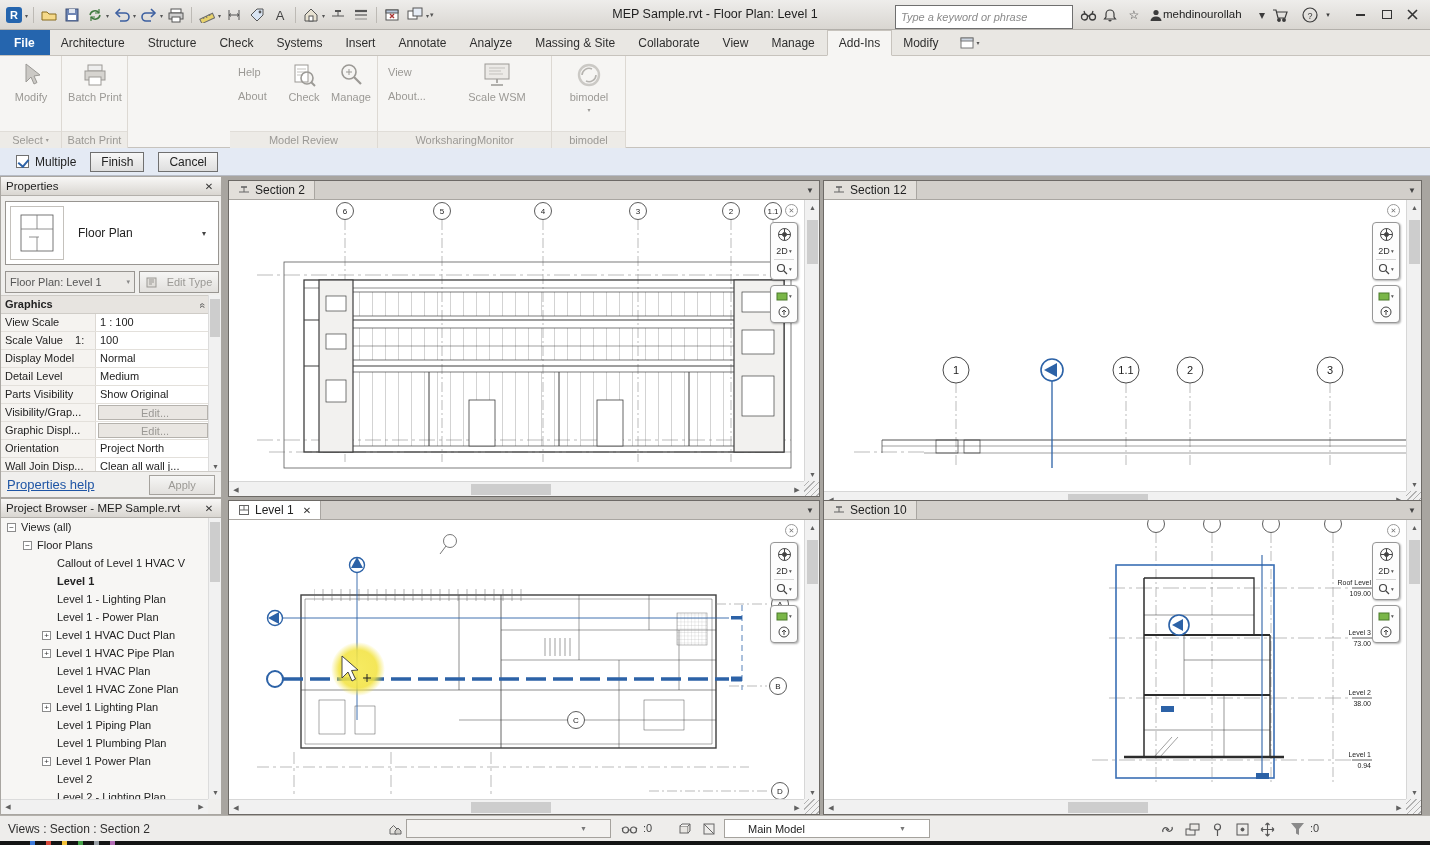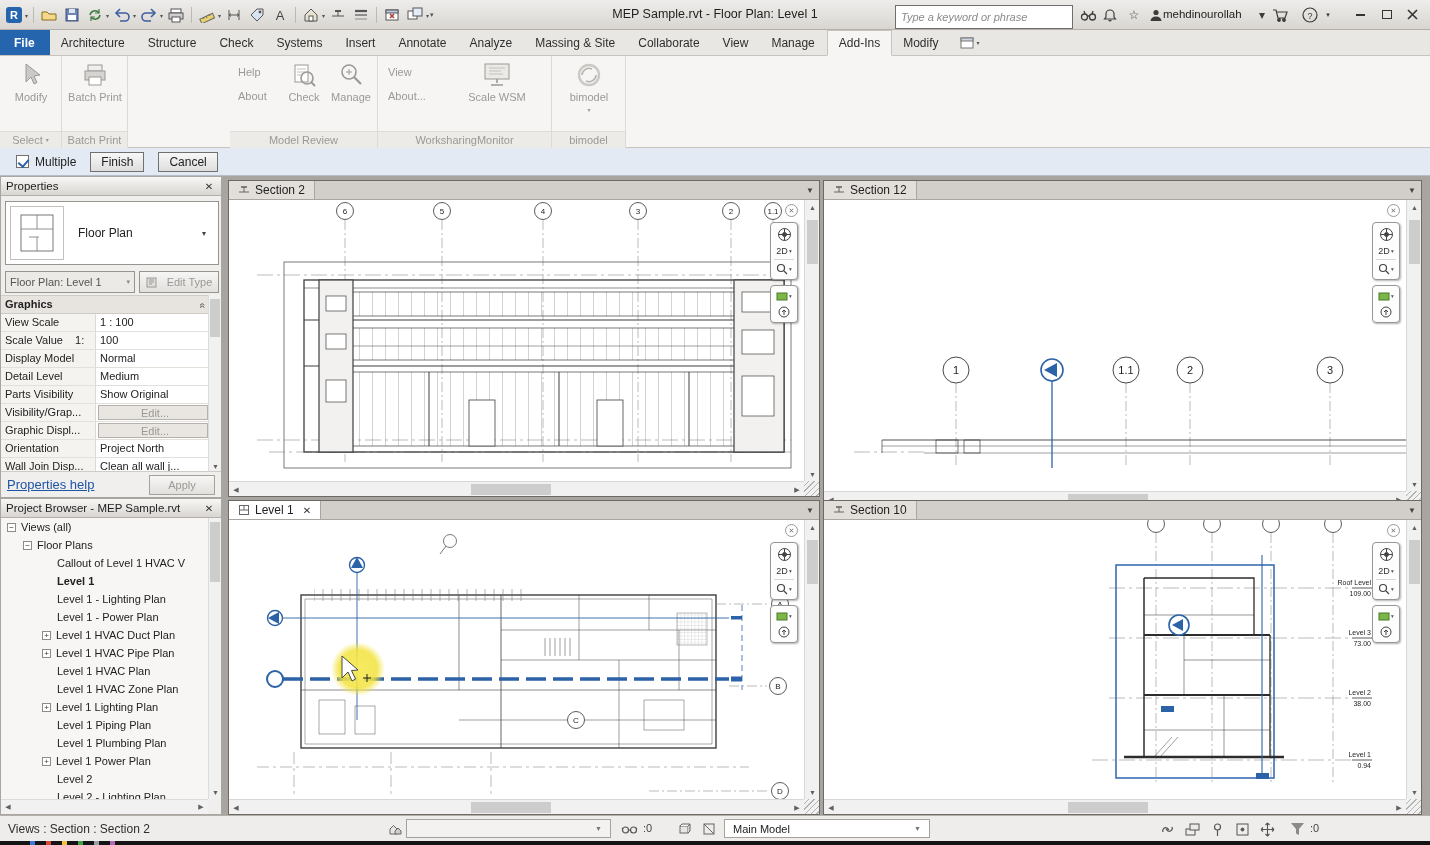--- a/index.html
+++ b/index.html
@@ -109,21 +109,21 @@
   .nav-close{width:13px;height:13px;border:1px solid #999;border-radius:50%;color:#777;font-size:7px;line-height:11px;text-align:center;background:#fff;}
   .nav-pill{width:28px;background:#fdfdfd;border:1px solid #979797;border-radius:4px;box-shadow:1px 1px 2px rgba(0,0,0,.3);display:flex;flex-direction:column;align-items:center;padding:2px 0;}
   .nav-item{width:100%;display:flex;align-items:center;justify-content:center;padding:2px 0;color:#333;font-size:9px;gap:1px;}
   .nav-sep{width:20px;border-top:1px solid #d7d7d7;margin:1px 0;}
   .mini-arrow{font-size:5.5px;color:#555;}
 
   
   .statusbar{position:absolute;left:0;top:815px;width:1430px;height:26px;background:#eeedeb;border-top:1px solid #b3b0ab;font-size:12px;}
   .sb-hint{position:absolute;left:8px;top:6px;color:#2e2e2e;}
   .sb-ic{position:absolute;top:5px;width:18px;height:16px;display:flex;align-items:center;justify-content:center;}
-  .sb-combo{position:absolute;top:3px;height:19px;border:1px solid #a5a29d;font-size:11px;display:flex;align-items:center;padding:0 8px;}
+  .sb-combo{position:absolute;top:3px;height:19px;border:1px solid #a5a29d;font-size:11px;display:flex;align-items:center;padding:0 23px;}
   .sb-combo .arr{margin-left:auto;font-size:7px;color:#777;}
   .sb-count{position:absolute;top:6px;font-size:11px;color:#444;}
 
   .taskstrip{position:absolute;left:0;top:841px;width:1430px;height:4px;background:#141414;}
   .taskstrip i{position:absolute;top:0;width:5px;height:4px;display:block;}
 
   svg{display:block;}
   text{font-family:"Liberation Sans",sans-serif;}
 </style>
 </head>

